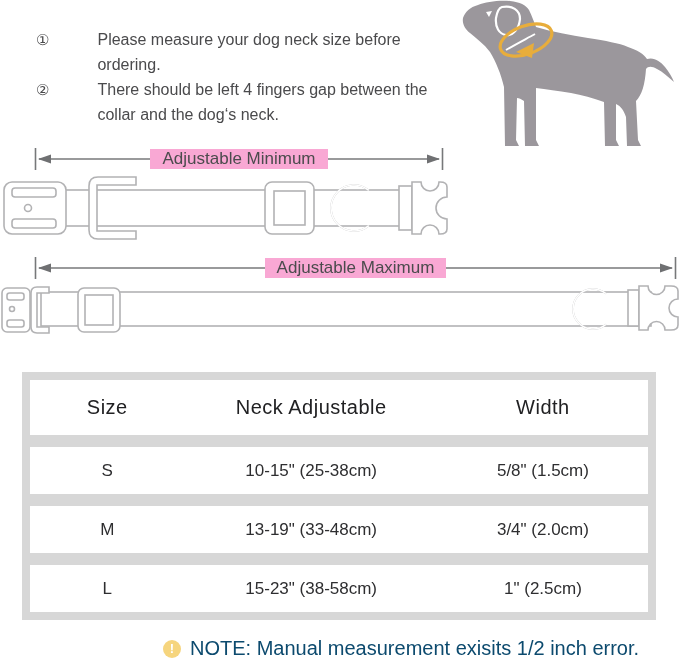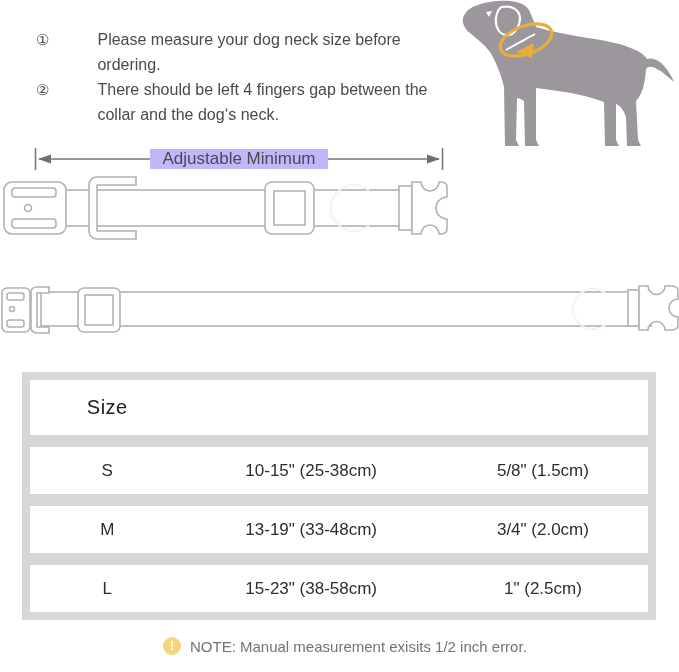--- a/index.html
+++ b/index.html
@@ -14,21 +14,21 @@
 
   
   .arrow { position:absolute; height:26px; }
   .arrow-min { left:34px; top:146px; width:410px; }
   .arrow-max { left:34px; top:255px; width:643px; }
   .arrow svg { position:absolute; left:0; top:0; }
   .arrow svg line { stroke:#77787a; stroke-width:1.6; }
   .arrow svg polygon { fill:#6f7072; }
   .label-wrap { position:absolute; left:0; right:0; top:0; height:26px;
                 display:flex; align-items:center; justify-content:center; }
-  .arrow-label { background:#c4b5fd; padding:0 12px; font-size:17px; color:#4b4b4d; white-space:nowrap; }
+  .arrow-label { background:#f9a8d4; padding:0 12px; font-size:17px; color:#4b4b4d; white-space:nowrap; }
 
   
   .collar { position:absolute; }
   .collar-min { left:2px; top:176px; }
   .collar-max { left:1px; top:276px; }
   .collar path, .collar rect, .collar circle { fill:#ffffff; stroke:#b2b2b4; stroke-width:1.6; }
   .collar .dring-outer { fill:none; stroke:#b2b2b4; }
   .collar .dring-inner { fill:none; stroke:#ffffff; }
 
   
@@ -39,21 +39,21 @@
                 background:#d7d7d7; padding:8px; display:flex; flex-direction:column; gap:12px; }
   .trow { background:#ffffff; flex:1; display:flex; align-items:center; color:#2e2e30; font-size:17px; }
   .trow.thead { flex:1.18; font-size:20px; color:#212123; letter-spacing:0.5px; }
   .tc { text-align:center; }
   .c1 { width:25%; } .c2 { width:41%; } .c3 { width:34%; }
 
   
   .note { position:absolute; left:163px; top:637px; display:flex; align-items:center; gap:9px; }
   .note-icon { flex:none; width:18px; height:18px; border-radius:50%; background:#f6d57e;
                color:#ffffff; font-weight:bold; font-size:13px; line-height:18px; text-align:center; }
-  .note-text { font-size:15px; color:#737373; }
+  .note-text { font-size:20px; color:#0c4a6e; }
 </style>
 </head>
 <body>
 
 <div class="page">
 
   <div class="instructions">
     <div class="inst-line">
       <span class="inst-num">①</span>
       <span class="inst-text">Please measure your dog neck size before ordering.</span>
@@ -105,39 +105,53 @@
     <circle cx="26" cy="32" r="3.5"></circle>
     <path d="M134,1 H96 Q87,1 87,10 V54 Q87,63 96,63 H134 V55 H95 V9 H134 Z"></path>
     <rect x="263" y="6" width="49" height="52" rx="7"></rect>
     <rect x="272" y="15" width="31" height="34"></rect>
     <path class="dring-outer" stroke-width="7" d="M366.8,49.6 A23,23 0 1 1 366.8,14.4"></path>
     <path class="dring-inner" stroke-width="3.8" d="M366.8,49.6 A23,23 0 1 1 366.8,14.4"></path>
     <rect x="397" y="10" width="13" height="44"></rect>
     <path d="M410,6 H419 A9,9 0 0 0 437,6 H438 Q445,6 445,11 V21 A10,10 0 0 0 445,43 V53 Q445,58 438,58 H437 A9,9 0 0 0 419,58 H410 Z"></path>
   </svg>
 
+  <div class="arrow arrow-max">
+    <svg width="643" height="26" viewBox="0 0 643 26">
+      <line x1="1.5" y1="2" x2="1.5" y2="24"></line>
+      <line x1="641.5" y1="2" x2="641.5" y2="24"></line>
+      <line x1="5" y1="13" x2="638" y2="13"></line>
+      <polygon points="4,13 17,8.5 17,17.5"></polygon>
+      <polygon points="639,13 626,8.5 626,17.5"></polygon>
+    </svg>
+    <div class="label-wrap">
+      <span class="arrow-label">Adjustable Maximum</span>
+    </div>
+  </div>
 
   <svg class="collar collar-max" width="678" height="64" viewBox="0 0 678 64">
     <rect x="40" y="16" width="610" height="34"></rect>
     <rect x="1" y="12" width="28" height="44" rx="5"></rect>
     <rect x="6" y="17" width="17" height="7" rx="2.5"></rect>
     <rect x="6" y="44" width="17" height="7" rx="2.5"></rect>
     <circle cx="11" cy="33" r="2.5"></circle>
     <path d="M48,11 H36 Q30,11 30,17 V51 Q30,57 36,57 H48 V51 H36 V17 H48 Z"></path>
     <rect x="77" y="12" width="42" height="44" rx="6"></rect>
     <rect x="84" y="19" width="28" height="30"></rect>
     <path class="dring-outer" stroke-width="6" d="M604.9,48.3 A20,20 0 1 1 604.9,17.7"></path>
     <path class="dring-inner" stroke-width="3.2" d="M604.9,48.3 A20,20 0 1 1 604.9,17.7"></path>
     <rect x="627" y="14" width="11" height="36"></rect>
     <path d="M638,10 H647 A8.5,8.5 0 0 0 664,10 H670 Q677,10 677,15 V23 A9,9 0 0 0 677,41 V49 Q677,54 670,54 H664 A8.5,8.5 0 0 0 647,54 H638 Z"></path>
   </svg>
 
   <div class="size-table">
     <div class="trow thead">
       <div class="tc c1">Size</div>
+      <div class="tc c2">Neck Adjustable</div>
+      <div class="tc c3">Width</div>
     </div>
     <div class="trow">
       <div class="tc c1">S</div>
       <div class="tc c2">10-15" (25-38cm)</div>
       <div class="tc c3">5/8" (1.5cm)</div>
     </div>
     <div class="trow">
       <div class="tc c1">M</div>
       <div class="tc c2">13-19" (33-48cm)</div>
       <div class="tc c3">3/4" (2.0cm)</div>

